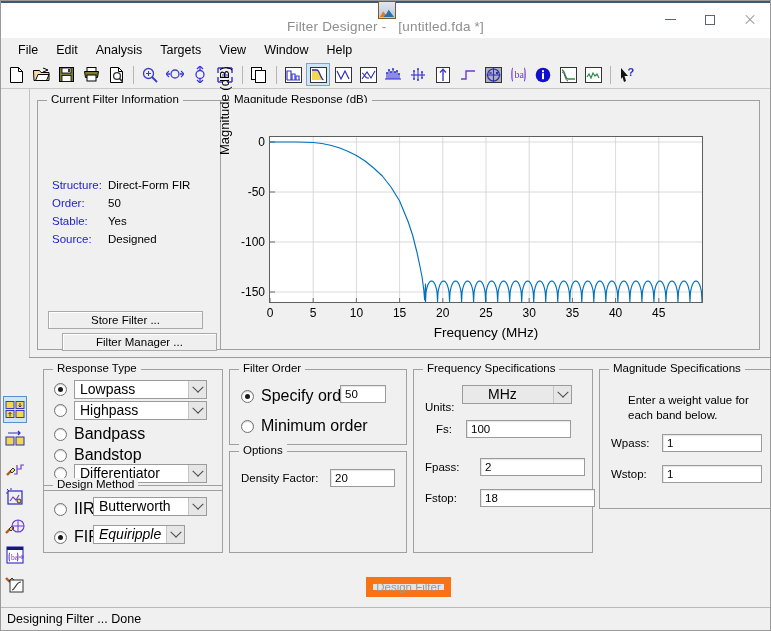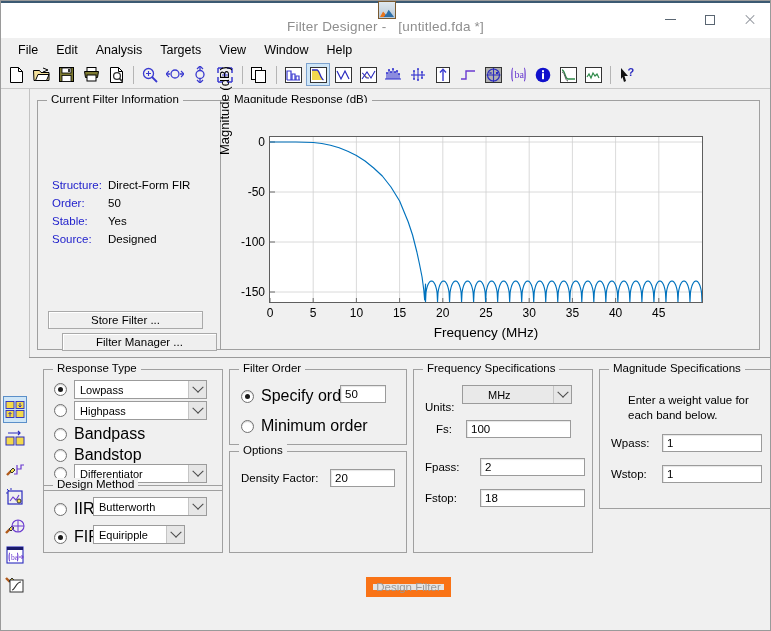--- a/index.html
+++ b/index.html
@@ -103,21 +103,21 @@
 
   .radio{width:13px;height:13px;border-radius:50%;border:1px solid #707070;
          background:#fff;box-sizing:border-box;position:relative;flex:0 0 auto;
          box-shadow:inset 0 1px 1px rgba(0,0,0,.18);}
   .radio.on:after{content:"";position:absolute;left:3px;top:3px;width:5px;height:5px;
          border-radius:50%;background:#1a1a1a;}
   .row{display:flex;align-items:center;position:absolute;font-size:16px;color:#000;justify-content:flex-end;}
   .rlabel{margin-left:7px;white-space:nowrap;}
 
   .combo{height:19px;border:1px solid #9b9b9b;background:#fff;box-sizing:border-box;
-         display:flex;align-items:center;position:relative;font-size:11px;color:#000;}
+         display:flex;position:relative;font-size:14px;color:#000;}
   .combo .cval{padding-left:5px;white-space:nowrap;overflow:hidden;}
   .combo .carrow{position:absolute;right:0;top:0;bottom:0;width:17px;
         background:#e6e6e6;border-left:1px solid #c5c5c5;
         display:flex;align-items:center;justify-content:center;}
   .combo.grey{background:#e9e9e9;}
   .chev{width:7px;height:7px;border-right:1.4px solid #4a4a4a;
         border-bottom:1.4px solid #4a4a4a;transform:rotate(45deg) translate(-2px,-2px);}
 
   .tbox{height:18px;border:1px solid #9b9b9b;background:#fff;box-sizing:border-box;
         display:flex;align-items:center;font-size:11.5px;color:#000;padding-left:4px;
@@ -560,21 +560,21 @@
           <div class="cval">Butterworth</div>
           <div class="carrow">
               <div class="chev"></div>
             </div>
         </div>
 
         <div class="row" style="left:10px;top:42px;">
           <div class="radio on"></div>
           <div class="rlabel">FIR</div>
         </div>
-        <div class="combo" style="position:absolute;left:49px;top:39px;width:92px;">
+        <div class="combo" style="position:absolute;left:49px;top:39px;width:92px;font-style:italic;">
           <div class="cval">Equiripple</div>
           <div class="carrow">
               <div class="chev"></div>
             </div>
         </div>
       </div>
 
       <div class="grp" id="filt-order">
         <div class="grp-title">Filter Order</div>
 
@@ -607,33 +607,36 @@
             </div>
         </div>
 
         <div class="flabel" style="left:22px;top:53px;">Fs:</div>
         <div class="tbox" style="position:absolute;left:52px;top:50px;width:105px;">100</div>
 
         <div class="flabel" style="left:11px;top:91px;">Fpass:</div>
         <div class="tbox" style="position:absolute;left:66px;top:88px;width:105px;">2</div>
 
         <div class="flabel" style="left:11px;top:122px;">Fstop:</div>
-        <div class="tbox" style="position:absolute;left:66px;top:119px;width:105px;">18</div>
+        <div class="tbox" style="position:absolute;left:66px;top:119px;width:115px;">18</div>
       </div>
 
       <div class="grp" id="mag-spec">
         <div class="grp-title">Magnitude Specifications</div>
 
         <div class="ftext" style="left:28px;top:23px;">Enter a weight value for</div>
         <div class="ftext" style="left:28px;top:38px;">each band below.</div>
 
         <div class="flabel" style="left:11px;top:67px;">Wpass:</div>
         <div class="tbox" style="position:absolute;left:62px;top:64px;width:100px;">1</div>
 
         <div class="flabel" style="left:11px;top:98px;">Wstop:</div>
         <div class="tbox" style="position:absolute;left:62px;top:95px;width:100px;">1</div>
       </div>
 
       <div id="design-filter-btn">Design Filter</div>
     </div>
   </div>
 
+  <div class="statusbar">
+    <div class="status-text">Designing Filter ... Done</div>
+  </div>
 </div>
 
 </body></html>

